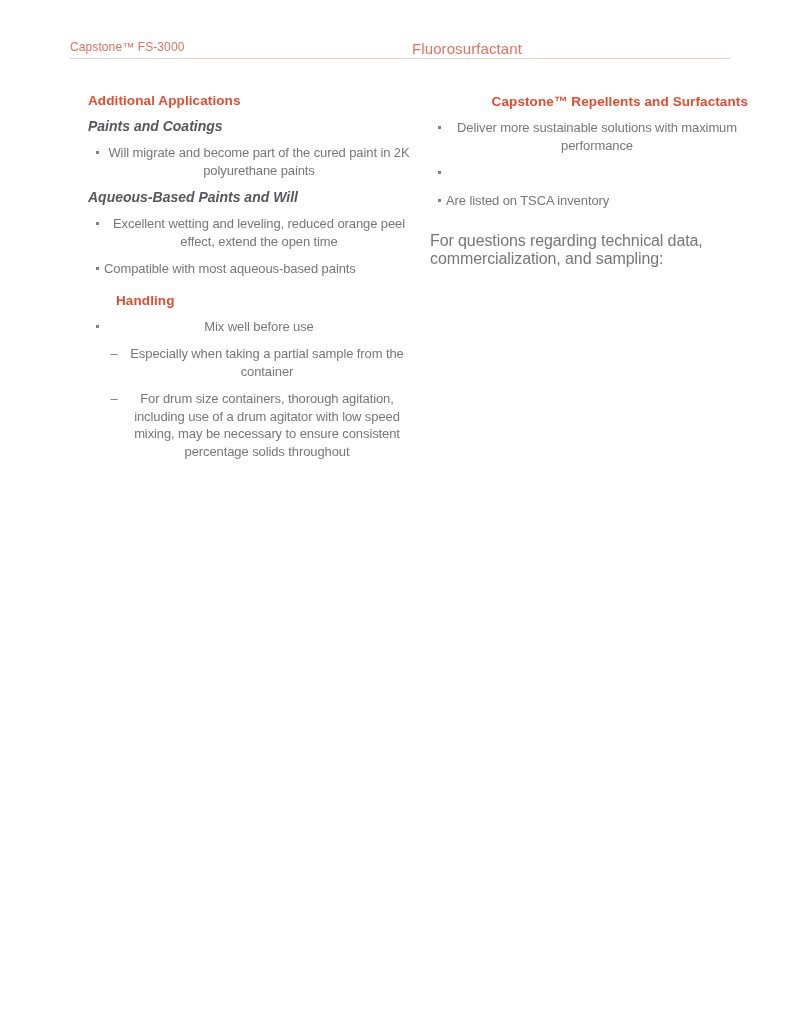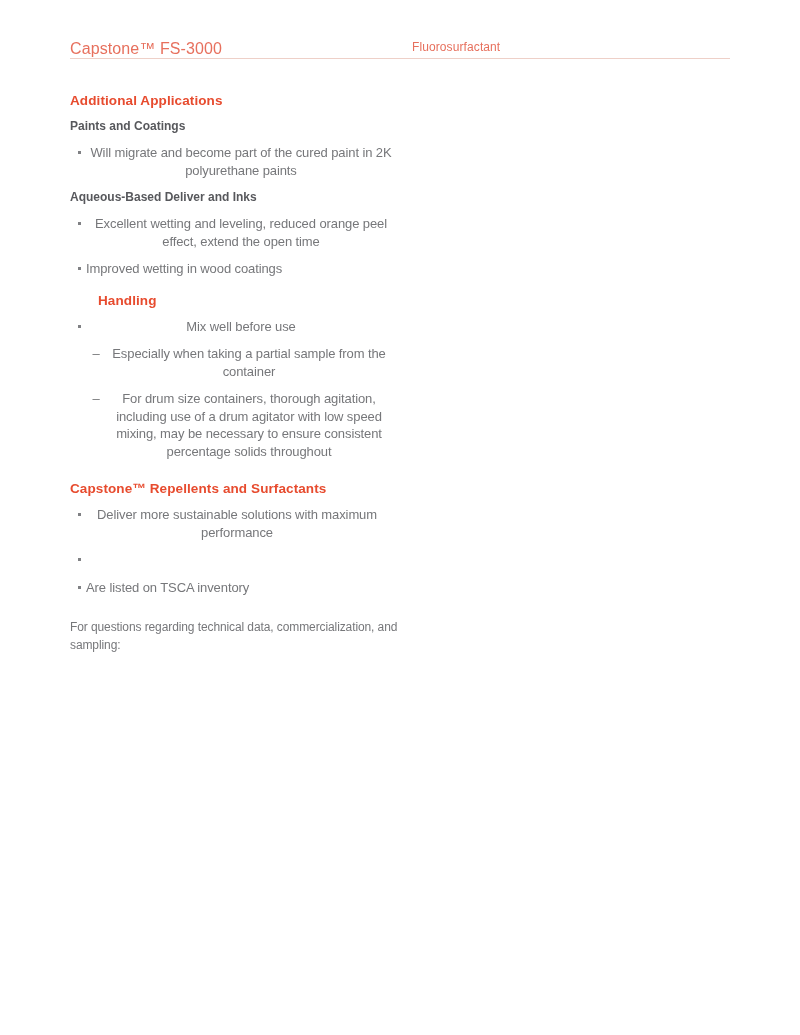--- a/index.html
+++ b/index.html
@@ -10,58 +10,58 @@
     height: 1035px;
     background: #ffffff;
     font-family: "Liberation Sans", "DejaVu Sans", sans-serif;
     color: var(--body-gray, #76777a);
     overflow: hidden;
   }
   
   .page-header { position: absolute; top: 40px; left: 0; width: 100%; height: 14px; }
   .header-product {
     position: absolute; left: 70px; top: 0;
-    font-size: 16px; letter-spacing: .1px;
+    font-size: 12px; letter-spacing: .1px;
     color: var(--header-red, #e7705d);
   }
   .header-category {
     position: absolute; left: 412px; top: 0;
-    font-size: 12px; letter-spacing: .1px;
+    font-size: 15px; letter-spacing: .1px;
     color: var(--header-red, #e7705d);
   }
   .header-rule {
     position: absolute; top: 58px; left: 70px;
     width: 660px; height: 1px;
     background: var(--rule-pink, #eed0c8);
   }
   
   .columns {
-    position: absolute; top: 93px; left: 70px;
+    position: absolute; top: 93px; left: 88px;
     width: 660px;
     display: flex;
-    flex-direction: column;
   }
   .col-left  { width: 326px; margin-right: 16px; flex: none; }
   .col-right { width: 318px; flex: none; }
 
   .red-heading {
     font-size: 13.5px; font-weight: bold;
     color: var(--brand-red, #e74b2e);
     letter-spacing: .1px;
     margin: 0 0 9px 0;
     line-height: 16px;
   }
   .subheading {
-    font-size: 12px;
+    font-size: 14px;
     color: var(--subheading-gray, #57585c);
     margin: 3px 0 9px 0;
     line-height: 17px;
+    font-style: italic;
   }
   .handling-heading { margin-top: 15px; margin-left: 28px; }
-  .col-right .red-heading { margin-top: 11px; }
+  .col-right .red-heading { margin-top: 1px; text-align: right; }
 
   ul.bullets { list-style: none; margin: 0; padding: 0; text-align: center; }
   ul.bullets > li { display: flex; margin: 0 0 10px 0; }
   .marker {
     flex: none; width: 16px; padding-left: 2px;
     line-height: 17.5px;
   }
   .marker .square {
     display: inline-block; width: 3px; height: 3px; margin-bottom: 2px;
     background: var(--marker-gray, #808184);
@@ -77,21 +77,21 @@
   ul.subbullets > li { display: flex; margin: 0 0 10px 0; }
   ul.subbullets > li:last-child { margin-bottom: 0; }
   .dash-marker {
     flex: none; width: 12px;
     font-size: 13px; line-height: 17.5px;
     color: var(--body-gray, #76777a);
   }
   .contact-note {
     margin-top: 23px;
     width: 340px;
-    font-size: 12px; line-height: 17.5px;
+    font-size: 16px; line-height: 17.5px;
     letter-spacing: -0.1px;
     color: var(--body-gray, #76777a);
   }
 </style>
 </head>
 <body>
 
 <div class="page">
 
   <header class="page-header">
@@ -108,30 +108,30 @@
 
       <h3 class="subheading">Paints and Coatings</h3>
 
       <ul class="bullets">
         <li>
           <span class="marker"><span class="square"></span></span>
           <span class="btext">Will migrate and become part of the cured paint in 2K polyurethane paints</span>
         </li>
       </ul>
 
-      <h3 class="subheading">Aqueous-Based Deliver and Inks</h3>
+      <h3 class="subheading">Aqueous-Based Paints and Will</h3>
 
       <ul class="bullets">
         <li>
           <span class="marker"><span class="square"></span></span>
           <span class="btext">Excellent wetting and leveling, reduced orange peel effect, extend the open time</span>
         </li>
         <li>
           <span class="marker"><span class="square"></span></span>
-          <span class="btext">Improved wetting in wood coatings</span>
+          <span class="btext">Compatible with most aqueous-based paints</span>
         </li>
       </ul>
 
       <h2 class="red-heading handling-heading">Handling</h2>
 
       <ul class="bullets">
         <li>
           <span class="marker"><span class="square"></span></span>
           <span class="btext">
             <span>Mix well before use</span>

